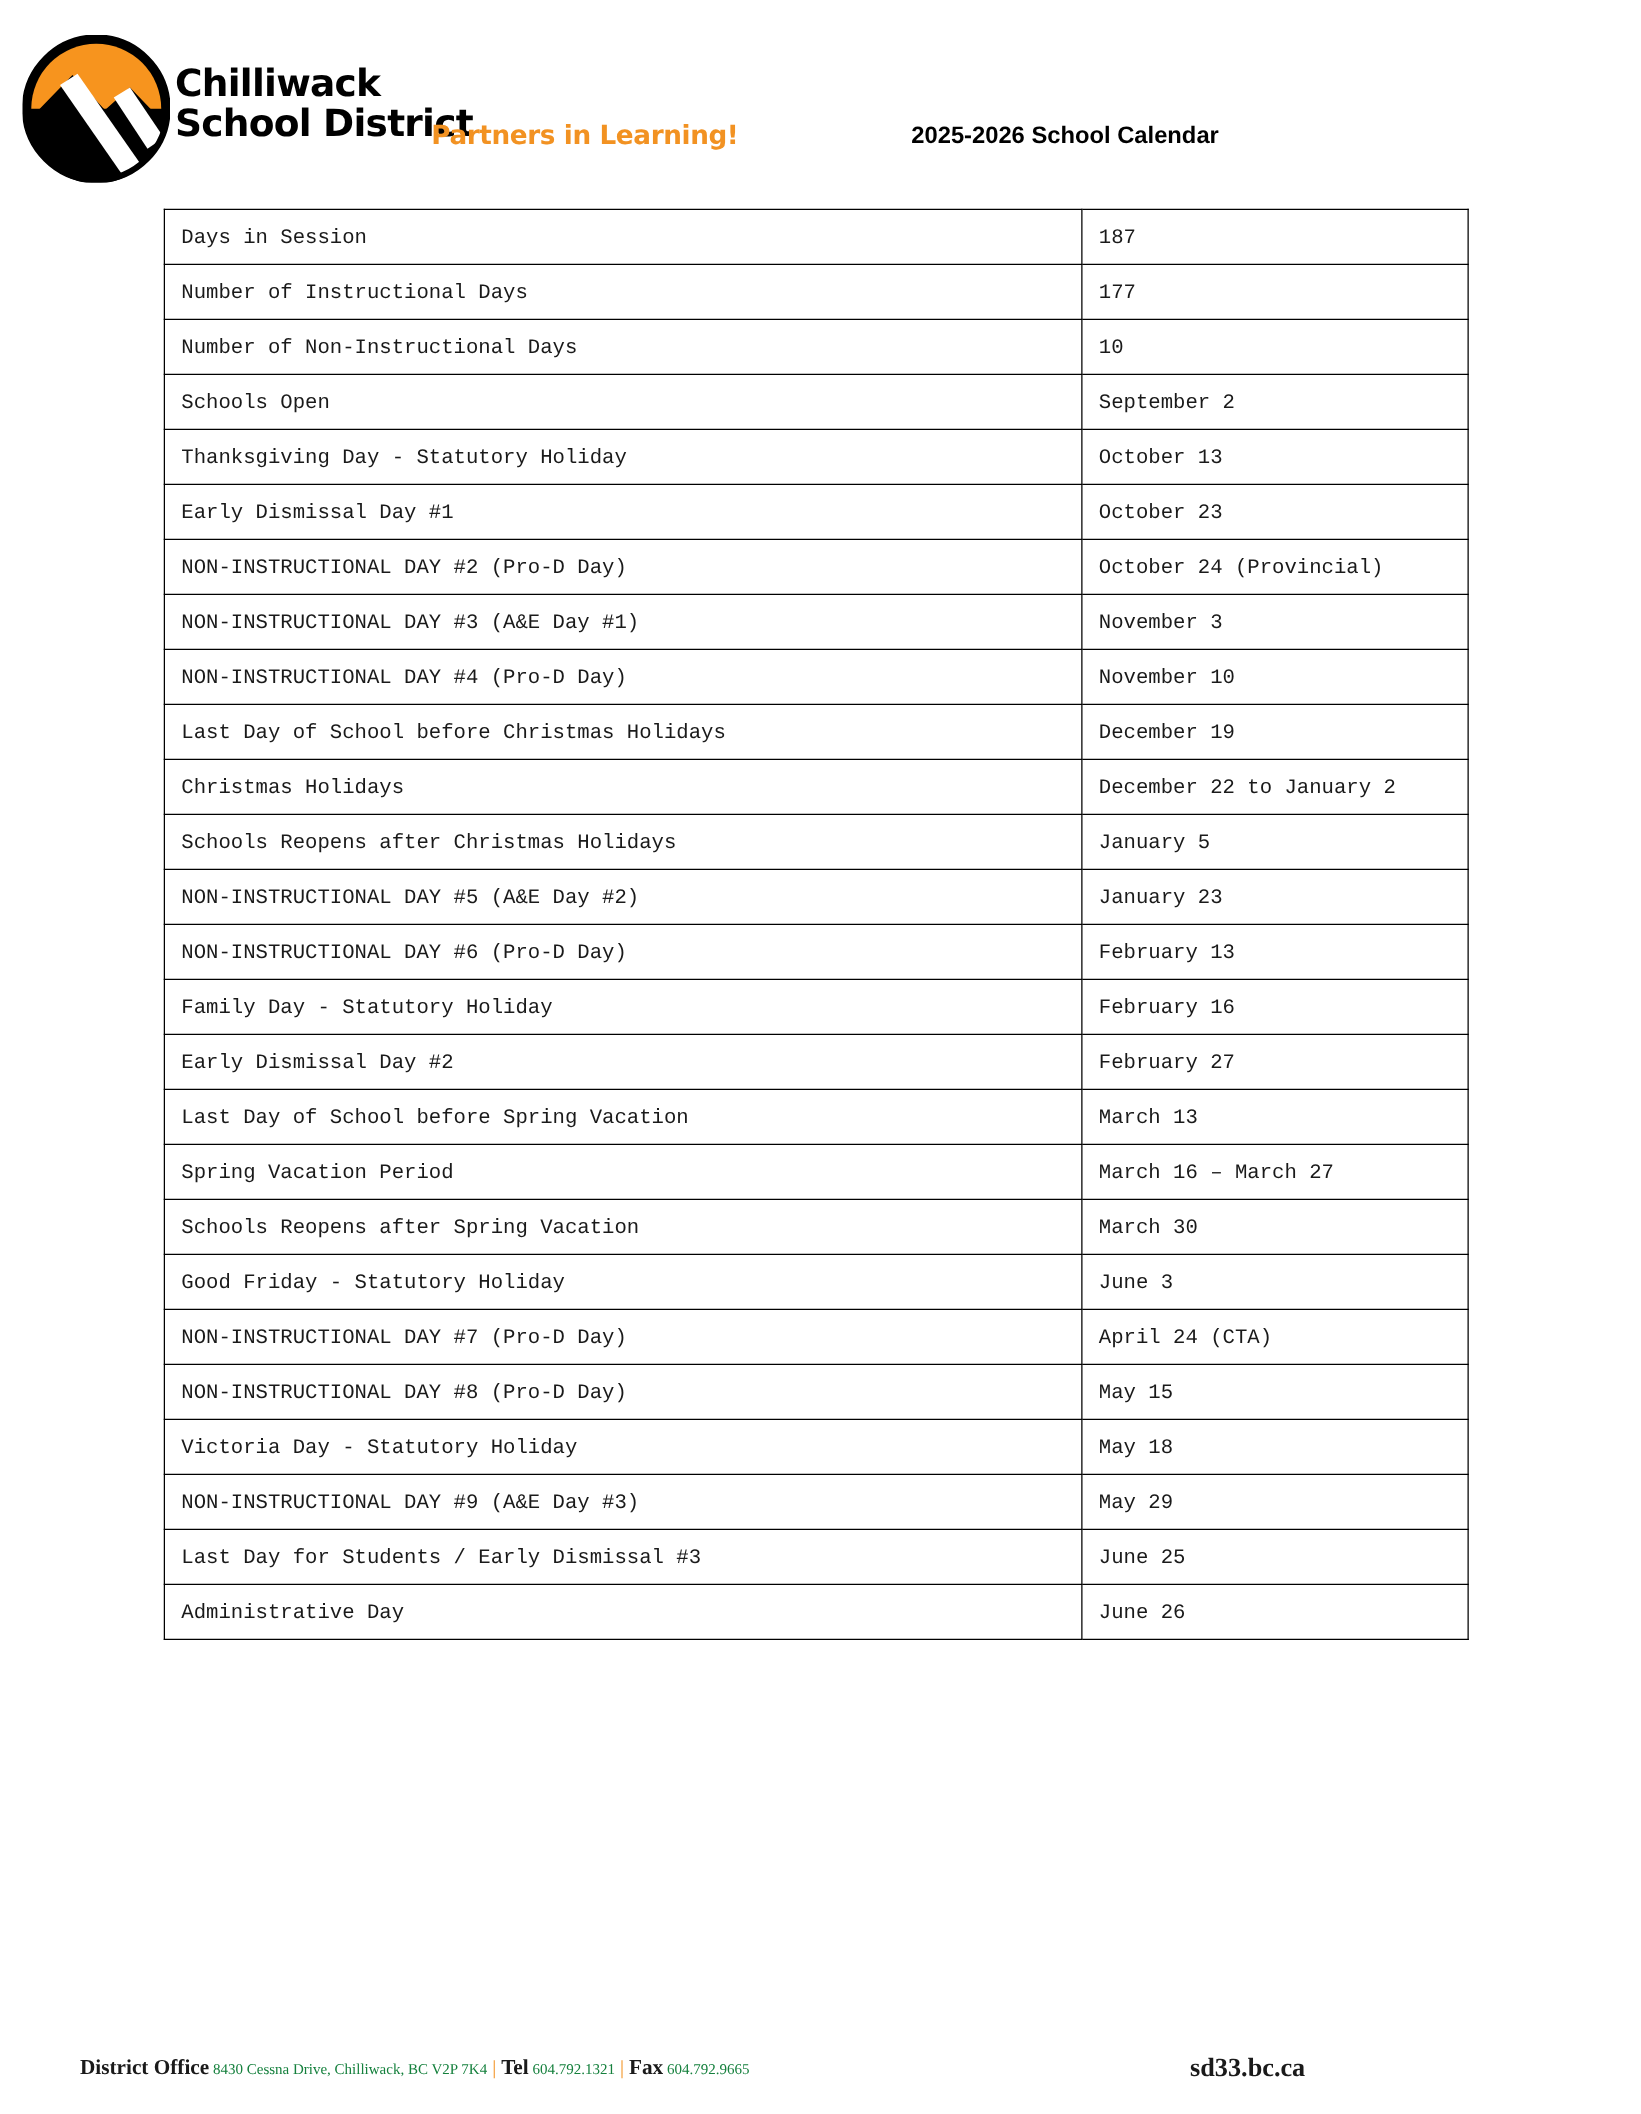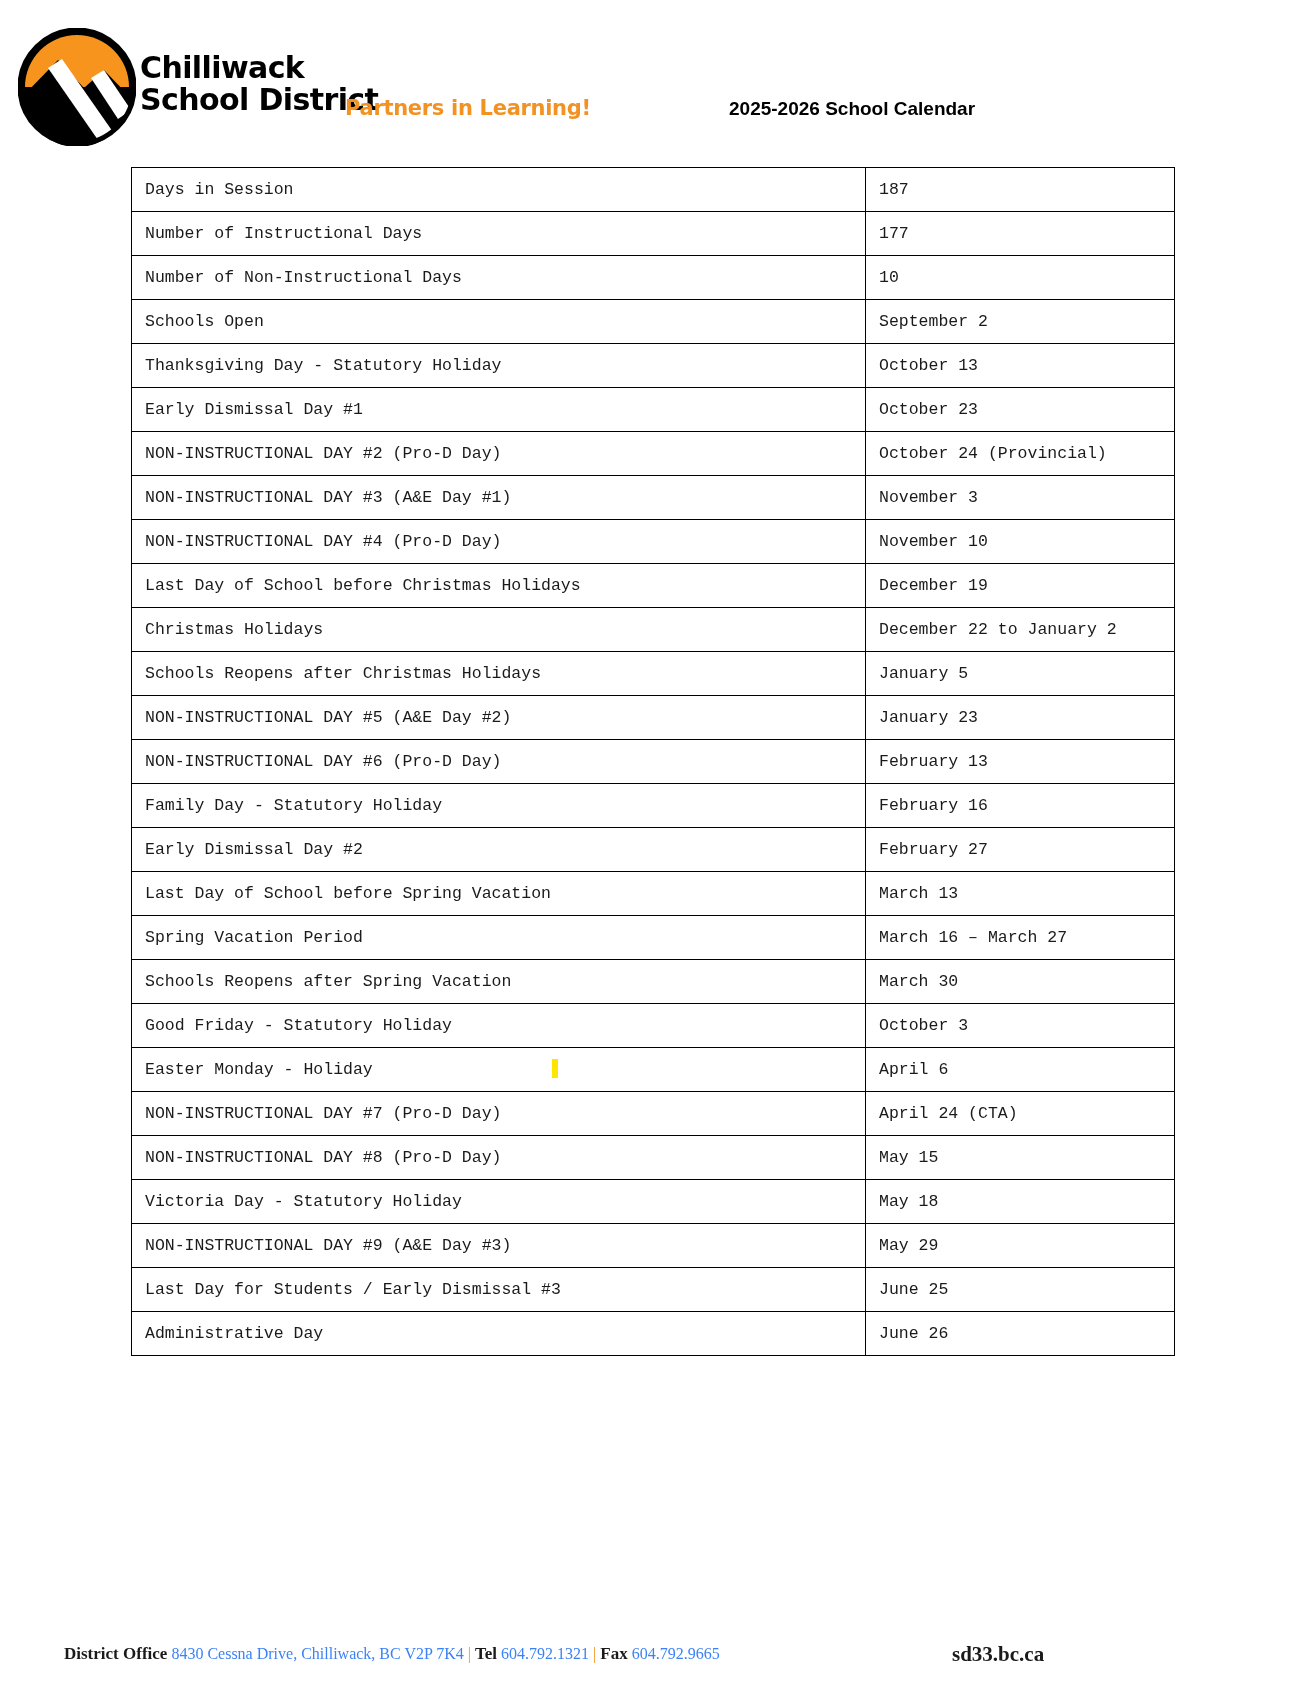--- a/index.html
+++ b/index.html
@@ -120,22 +120,22 @@
     white-space: nowrap;
     font-family: "Liberation Serif", serif;
     font-size: 16px;
   }
   .f-bold {
     font-weight: bold;
     color: #1a1a1a;
     font-size: 17px;
   }
   .f-light {
-    color: #3b82f6;
-    font-size: 16px;
+    color: #15803d;
+    font-size: 12px;
   }
   .f-sep {
     color: #F29222;
     padding: 0 4px;
     font-size: 16px;
   }
   .footer-right {
     position: absolute;
     left: 952px;
     top: 4px;
@@ -246,25 +246,21 @@
         <tr>
           <td class="col-event">Spring Vacation Period</td>
           <td class="col-date">March 16 – March 27</td>
         </tr>
         <tr>
           <td class="col-event">Schools Reopens after Spring Vacation</td>
           <td class="col-date">March 30</td>
         </tr>
         <tr>
           <td class="col-event">Good Friday - Statutory Holiday</td>
-          <td class="col-date">October 3</td>
-        </tr>
-        <tr>
-          <td class="col-event">Easter Monday - Holiday<span class="yellow-mark" style="background: rgb(255, 229, 0);"></span></td>
-          <td class="col-date">April 6</td>
+          <td class="col-date">June 3</td>
         </tr>
         <tr>
           <td class="col-event">NON-INSTRUCTIONAL DAY #7 (Pro-D Day)</td>
           <td class="col-date">April 24 (CTA)</td>
         </tr>
         <tr>
           <td class="col-event">NON-INSTRUCTIONAL DAY #8 (Pro-D Day)</td>
           <td class="col-date">May 15</td>
         </tr>
         <tr>

